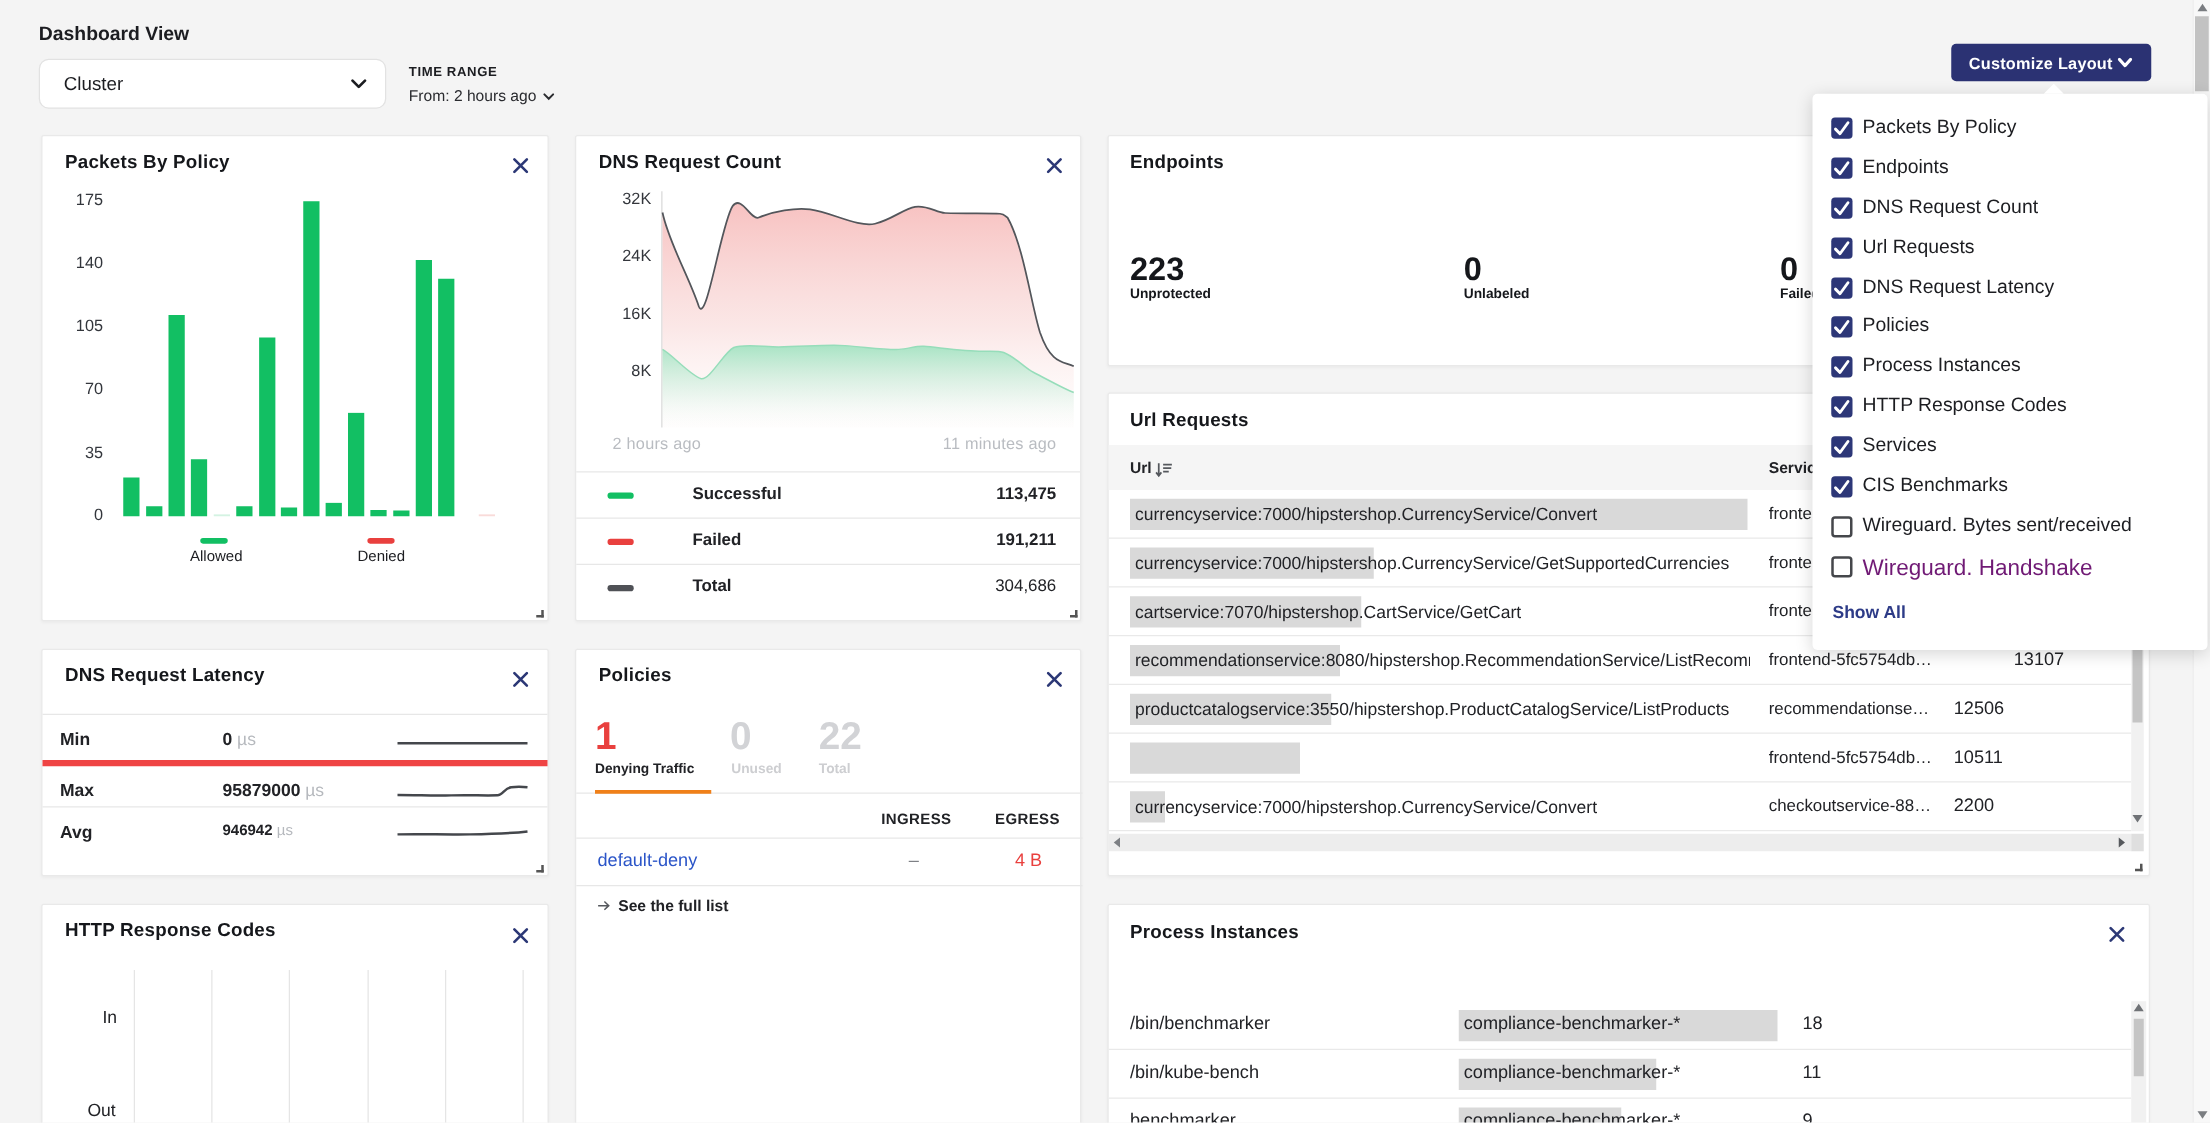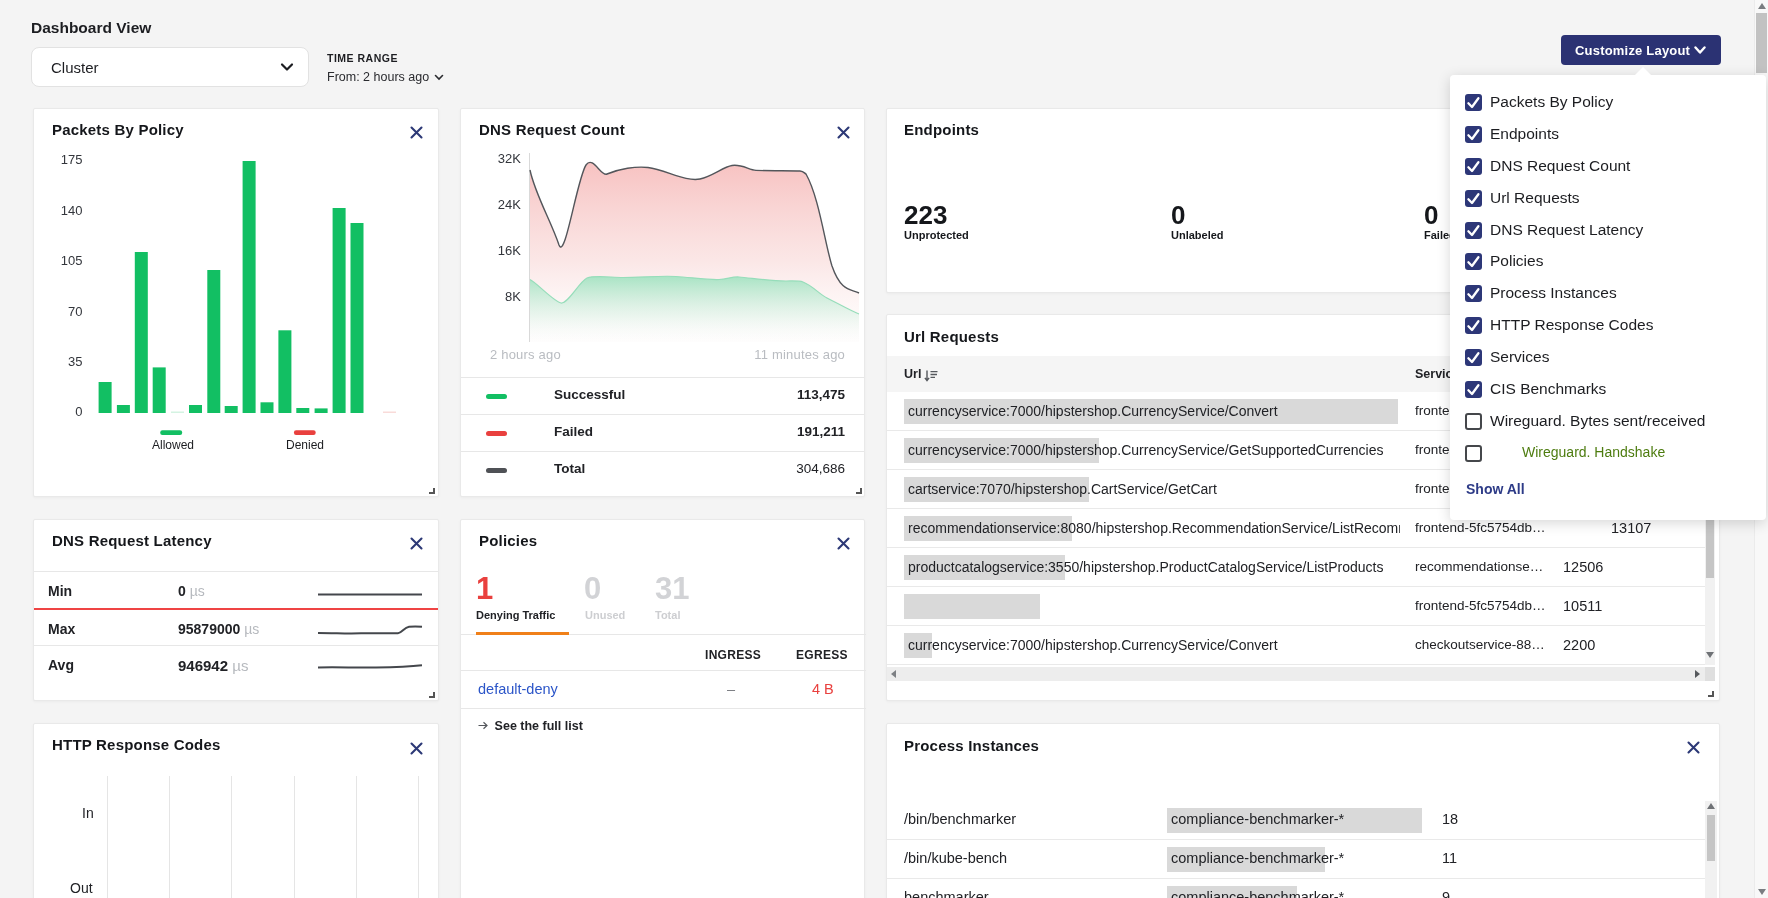--- a/index.html
+++ b/index.html
@@ -226,50 +226,50 @@
       </svg>
     </div>
   <div id="latrows" style="position:absolute;left:0;top:51px;width:100%;">
     <div style="position:relative;height:37px;border-top:1px solid #e7e7e7;">
       <span style="position:absolute;left:14px;top:11px;font-size:14px;font-weight:bold;color:#212226;">Min</span>
       <span style="position:absolute;left:144px;top:11px;font-size:14px;font-weight:bold;color:#212226;">0 <span style="color:#b6b9be;font-weight:normal;">µs</span></span>
       <svg style="position:absolute;left:282px;top:0;" width="108" height="37" viewBox="0 0 108 37">
           <path d="M2,22.5 L106,22.5" fill="none" stroke="#44474c" stroke-width="2"></path>
         </svg>
     </div>
-    <div style="position:relative;height:37px;border-top:2px solid #ef4444;padding-left:39px;">
+    <div style="position:relative;height:37px;border-top:5px solid #ef4444;padding-left:39px;">
       <span style="position:absolute;left:14px;top:11px;font-size:14px;font-weight:bold;color:#212226;">Max</span>
       <span style="position:absolute;left:144px;top:11px;font-size:14px;font-weight:bold;color:#212226;">95879000 <span style="color:#b6b9be;font-weight:normal;">µs</span></span>
       <svg style="position:absolute;left:282px;top:0;" width="108" height="37" viewBox="0 0 108 37">
           <path d="M2,23 C20,23 30,23.8 45,23.3 C60,22.8 70,23.6 82,23.2 C86,23 88,17.5 93,16.8 C98,16.2 103,16.5 106,16.8" fill="none" stroke="#44474c" stroke-width="2"></path>
         </svg>
     </div>
     <div style="position:relative;height:37px;border-top:1px solid #e7e7e7;">
       <span style="position:absolute;left:14px;top:11px;font-size:14px;font-weight:bold;color:#212226;">Avg</span>
-      <span style="position:absolute;left:144px;top:11px;font-size:15px;font-weight:bold;color:#212226;">946942 <span style="color:#b6b9be;font-weight:normal;">µs</span></span>
+      <span style="position:absolute;left:144px;top:11px;font-size:12px;font-weight:bold;color:#212226;">946942 <span style="color:#b6b9be;font-weight:normal;">µs</span></span>
       <svg style="position:absolute;left:282px;top:0;" width="108" height="37" viewBox="0 0 108 37">
           <path d="M2,21.5 C20,21 40,21.8 60,21.5 C80,21.2 95,20.5 106,19.2" fill="none" stroke="#44474c" stroke-width="2"></path>
         </svg>
     </div>
   </div>
   <div class="rsz" style="left:395px;top:172px;"></div>
 </div>
 
 <div class="card" id="card-pol" style="left:460px;top:519px;width:405px;height:390px;">
   <div class="ctitle" style="left:18px;top:12px;">Policies</div>
   <div class="xicon" style="left:376px;top:17px;">
       <svg width="13" height="13" viewBox="0 0 13 13">
         <path d="M1.5 1.5 L11.5 11.5 M11.5 1.5 L1.5 11.5" stroke="#2c3876" stroke-width="2.1" stroke-linecap="round"></path>
       </svg>
     </div>
   <div style="position:absolute;left:15px;top:51px;font-size:31px;font-weight:bold;color:#e9403e;">1</div>
   <div style="position:absolute;left:15px;top:89px;font-size:11px;font-weight:bold;color:#212226;">Denying Traffic</div>
   <div style="position:absolute;left:123px;top:51px;font-size:31px;font-weight:bold;color:#d2d3d6;">0</div>
   <div style="position:absolute;left:124px;top:89px;font-size:11px;font-weight:bold;color:#cdced1;">Unused</div>
-  <div style="position:absolute;left:194px;top:51px;font-size:31px;font-weight:bold;color:#d2d3d6;">31</div>
+  <div style="position:absolute;left:194px;top:51px;font-size:31px;font-weight:bold;color:#d2d3d6;">22</div>
   <div style="position:absolute;left:194px;top:89px;font-size:11px;font-weight:bold;color:#cdced1;">Total</div>
   <div style="position:absolute;left:0;top:113.5px;width:405px;height:1px;background:#e7e7e7;"></div>
   <div style="position:absolute;left:15px;top:111.5px;width:93px;height:3px;background:#f08019;"></div>
   <div style="position:absolute;left:244px;top:128px;font-size:12px;font-weight:bold;color:#212226;letter-spacing:0.3px;">INGRESS</div>
   <div style="position:absolute;left:335px;top:128px;font-size:12px;font-weight:bold;color:#212226;letter-spacing:0.3px;">EGRESS</div>
   <div style="position:absolute;left:0;top:149.5px;width:405px;height:1px;background:#e7e7e7;"></div>
   <div style="position:absolute;left:17px;top:161px;font-size:14.5px;color:#2b55c8;">default-deny</div>
   <div style="position:absolute;left:266px;top:161px;font-size:14.5px;color:#7e8085;">–</div>
   <div style="position:absolute;left:351px;top:161px;font-size:14.5px;color:#e9403e;">4 B</div>
   <div style="position:absolute;left:0;top:187.5px;width:405px;height:1px;background:#e7e7e7;"></div>
@@ -368,21 +368,21 @@
         <path d="M3.4 9.3 L7 13 L13.4 4.2" fill="none" stroke="#fff" stroke-width="2.3" stroke-linecap="round" stroke-linejoin="round"></path>
       </svg></span>
     <span style="position:absolute;left:40px;top:273px;font-size:15.5px;color:#1c1d21;">Services</span>
     <span style="position:absolute;left:15px;top:305.85px;width:17px;height:17px;background:#2d3778;border-radius:3px;"><svg width="17" height="17" viewBox="0 0 17 17">
         <path d="M3.4 9.3 L7 13 L13.4 4.2" fill="none" stroke="#fff" stroke-width="2.3" stroke-linecap="round" stroke-linejoin="round"></path>
       </svg></span>
     <span style="position:absolute;left:40px;top:304.85px;font-size:15.5px;color:#1c1d21;">CIS Benchmarks</span>
     <span style="position:absolute;left:15px;top:337.7px;width:17px;height:17px;background:#fff;border:2px solid #45474b;border-radius:3px;"></span>
     <span style="position:absolute;left:40px;top:336.7px;font-size:15.5px;color:#1c1d21;">Wireguard. Bytes sent/received</span>
     <span style="position:absolute;left:15px;top:369.55px;width:17px;height:17px;background:#fff;border:2px solid #45474b;border-radius:3px;"></span>
-    <span style="position:absolute;left:40px;top:368.55px;font-size:14px;color:#4d7c0f;margin-left:32px;">Wireguard. Handshake</span>
+    <span style="position:absolute;left:40px;top:368.55px;font-size:18px;color:#701a75;">Wireguard. Handshake</span>
     <span style="position:absolute;left:16px;top:406px;font-size:14px;font-weight:bold;color:#2d3b87;">Show All</span>
   </div>
 
 <div id="pagescroll2"></div>
 
 <div id="pagescroll" style="position:absolute;right:0;top:0;width:14px;height:898px;background:#f8f8f8;border-left:1px solid #ebebeb;z-index:5;">
   <div style="position:absolute;left:3px;top:3px;width:0;height:0;border-left:4px solid transparent;border-right:4px solid transparent;border-bottom:6px solid #7a7d81;"></div>
   <div style="position:absolute;left:1px;top:13px;width:11px;height:60px;background:#c2c2c2;"></div>
   <div style="position:absolute;left:3px;bottom:3px;width:0;height:0;border-left:4px solid transparent;border-right:4px solid transparent;border-top:6px solid #7a7d81;"></div>
 </div>

